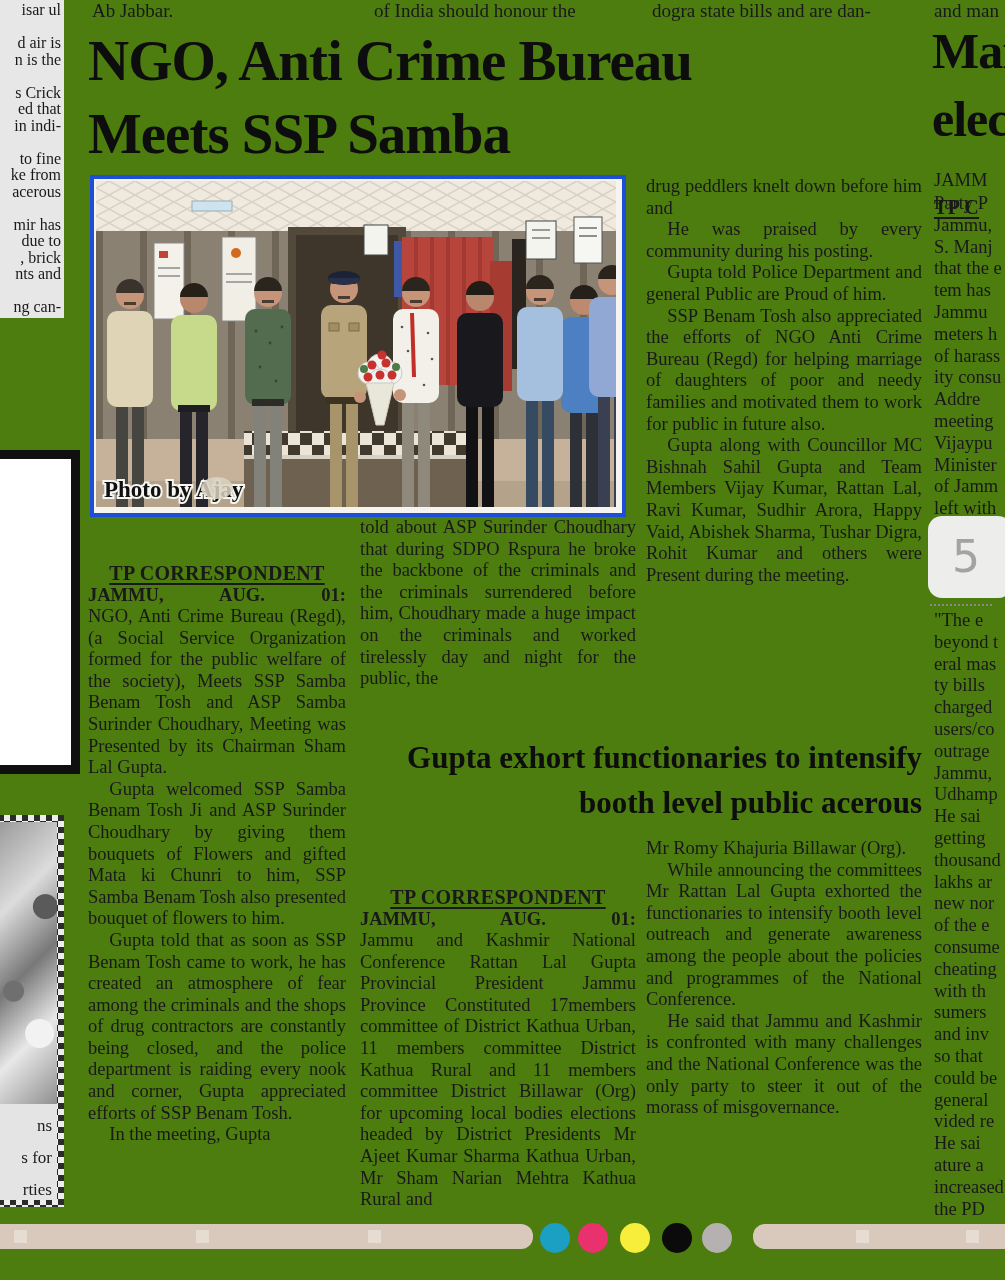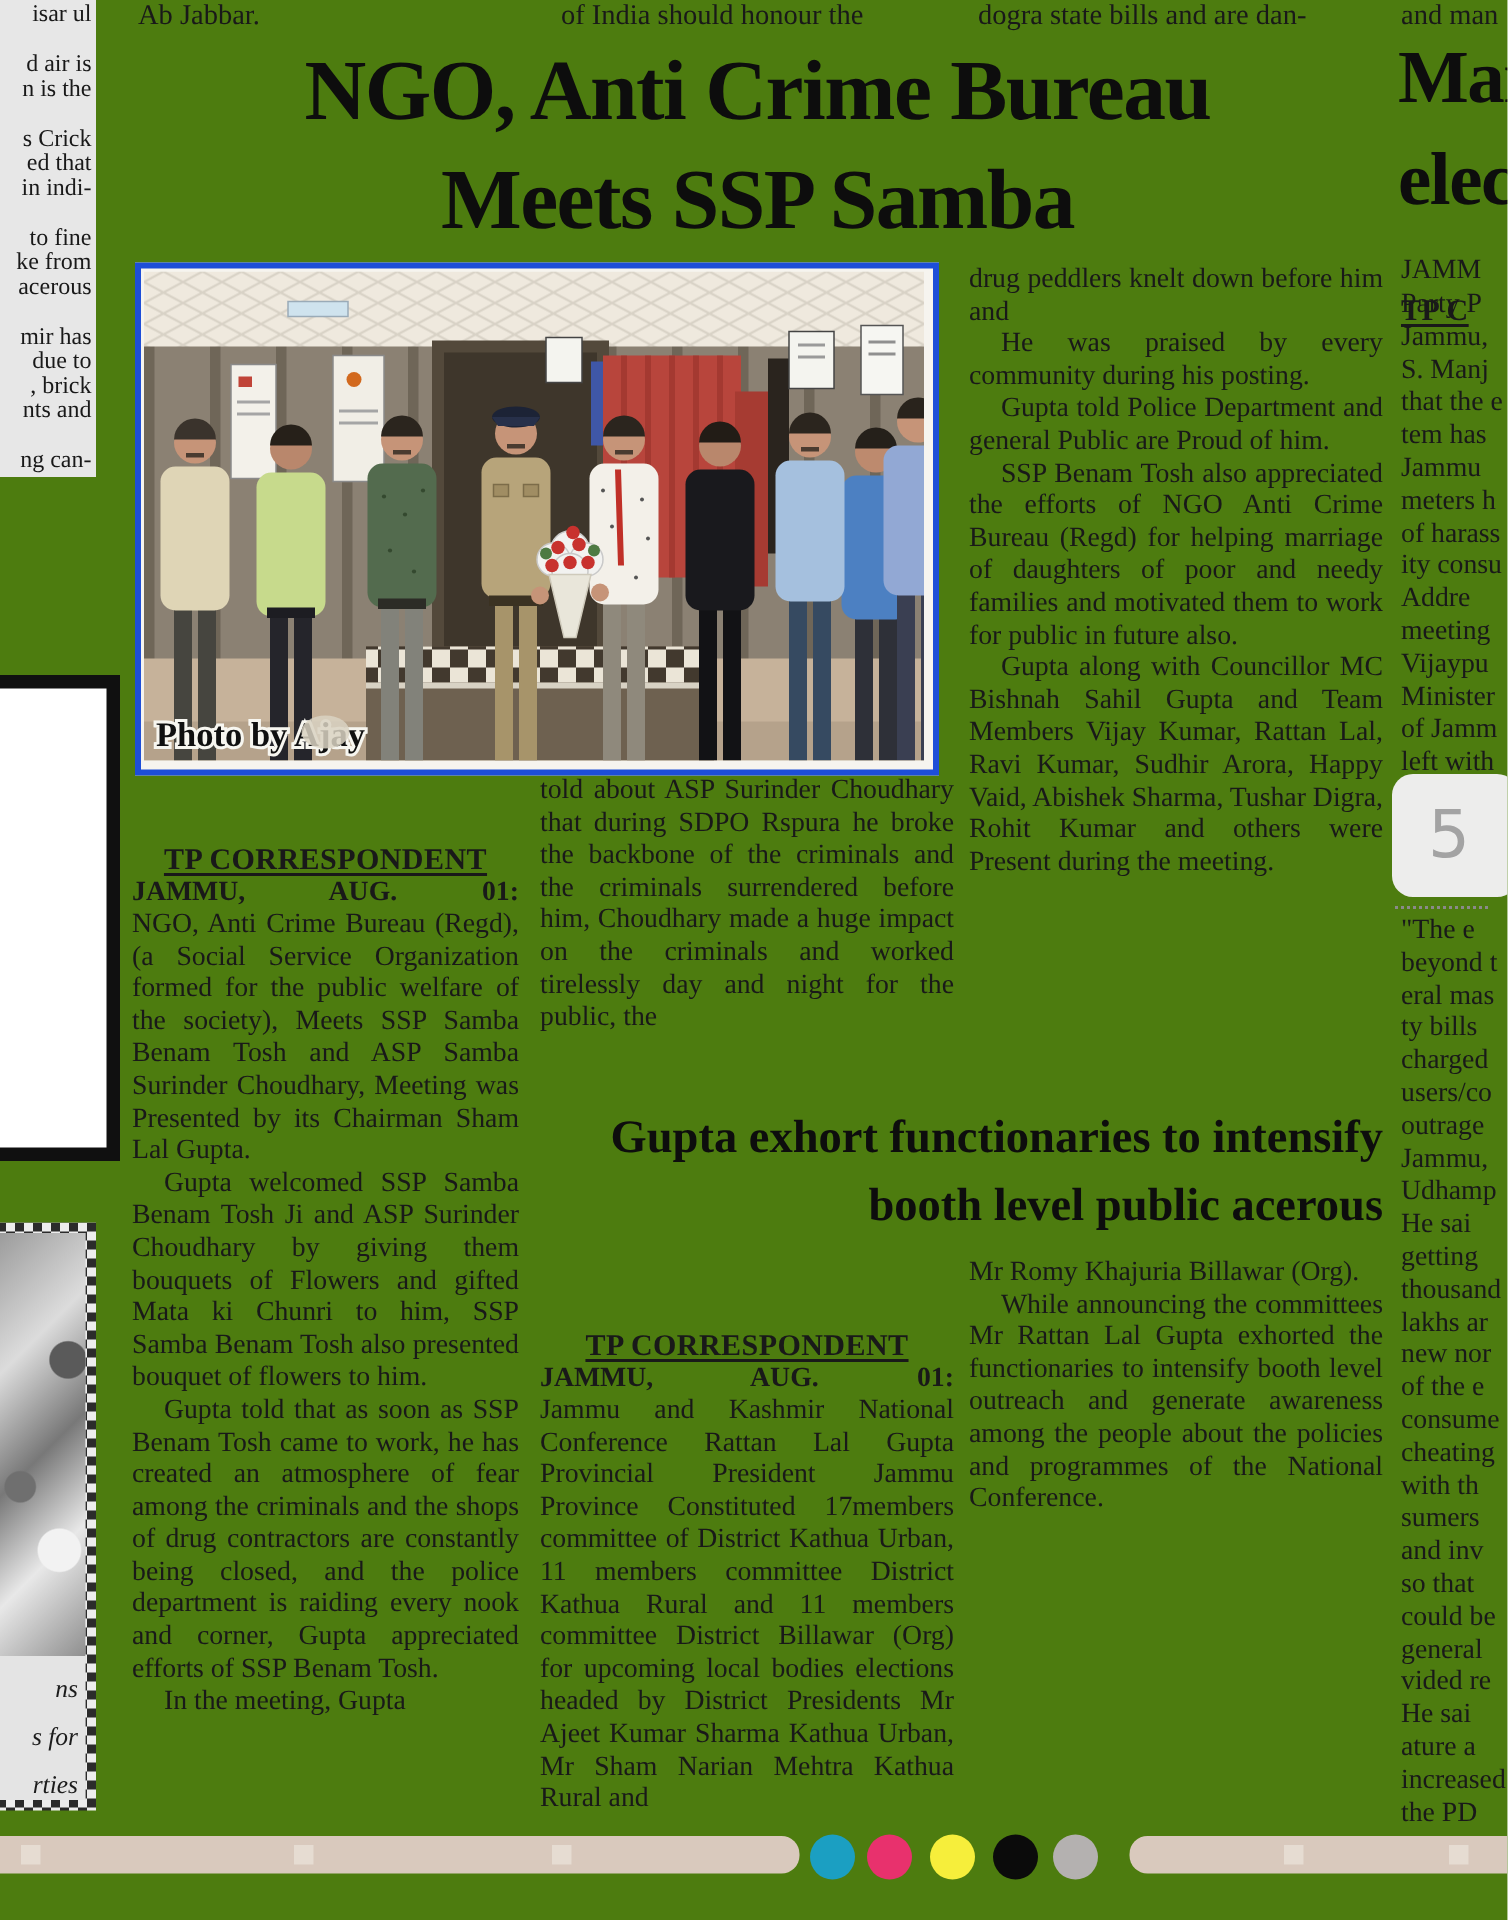--- a/index.html
+++ b/index.html
@@ -10,32 +10,32 @@
 
   
   .left-strip{position:absolute;left:0;top:0;width:64px;height:318px;background:#e7e7e7;
               overflow:hidden;text-align:right;font-size:16px;line-height:16.5px;padding:2px 3px 0 0;box-sizing:border-box;}
   .left-strip > div{min-height:16.5px;white-space:nowrap;}
 
   .cut-box{position:absolute;left:-14px;top:450px;width:76px;height:306px;border:9px solid #101010;background:#fff;}
 
   .left-ad{position:absolute;left:-8px;top:815px;width:72px;height:392px;
            background:repeating-conic-gradient(#2b2b2b 0% 25%, #ededed 0% 50%) 0 0/12px 12px;}
-  .ad-inner{position:absolute;inset:7px;background:#d7d7d7;overflow:hidden;font-style:italic;}
+  .ad-inner{position:absolute;inset:7px;background:#d7d7d7;overflow:hidden;}
   .ad-art{position:absolute;left:0;top:0;right:0;height:282px;
           background:
             radial-gradient(circle at 70% 75%, #f2f2f2 0 14px, transparent 15px),
             radial-gradient(circle at 25% 60%, #6f6f6f 0 10px, transparent 11px),
             radial-gradient(circle at 80% 30%, #5a5a5a 0 12px, transparent 13px),
             linear-gradient(135deg,#9b9b9b 0%,#dcdcdc 28%,#787878 52%,#e8e8e8 74%,#8f8f8f 100%);}
   .ad-bottom{position:absolute;left:0;right:0;top:282px;bottom:0;background:#e4e4e4;
              text-align:right;font-size:17px;line-height:32px;padding:6px 5px 0 0;color:#1c1c1c;}
 
   
-  .headline-main{position:absolute;left:88px;top:24px;width:834px;text-align:center;
+  .headline-main{position:absolute;left:88px;top:24px;width:834px;text-align:left;
                  font-weight:bold;font-size:57px;line-height:73px;letter-spacing:-1px;color:#0d0d0d;}
   .headline-sub{position:absolute;left:352px;top:735px;width:570px;text-align:right;
                 font-weight:bold;font-size:31px;line-height:45px;color:#0d0d0d;}
 
   
   .photo-frame{position:absolute;left:90px;top:175px;width:524px;height:330px;
                border:4px solid #1d4ed8;background:#f6f4ef;padding:2px;}
 
   
   .col{position:absolute;font-size:18.5px;line-height:21.6px;text-align:justify;}
@@ -308,20 +308,21 @@
     <div class="dateline">JAMMU,  AUG.  01:</div>
     <div class="plist">
         <div>Jammu and Kashmir National Conference Rattan Lal Gupta Provincial President Jammu Province Constituted 17members committee of District Kathua Urban, 11 members committee District Kathua Rural and 11 members committee District Billawar (Org) for upcoming local bodies elections headed by District Presidents Mr Ajeet Kumar Sharma Kathua Urban, Mr Sham Narian Mehtra Kathua Rural and</div>
       </div>
   </div>
 
   <div class="col" style="left:646px;top:838px;width:276px;">
     <div class="plist">
         <div>Mr Romy Khajuria Billawar (Org).</div>
         <div>While announcing the committees Mr Rattan Lal Gupta exhorted the functionaries to intensify booth level outreach and generate awareness among the people about the policies and programmes of the National Conference.</div>
+        <div>He said that Jammu and Kashmir is confronted with many challenges and the National Conference was the only party to steer it out of the morass of misgovernance.</div>
       </div>
   </div>
 
   <div class="rs rs-headline" style="left:932px;top:22px;">Mar</div>
   <div class="rs rs-headline" style="left:932px;top:90px;">elec</div>
   <div class="rs byline" style="left:934px;top:148px;width:70px;text-align:left;">TP C</div>
   <div class="rs" style="left:934px;top:170px;font-weight:normal;font-size:18.5px;">JAMM</div>
   <div class="rs-list" style="top:193px;">
       <div>Party P</div>
       <div>Jammu,</div>

